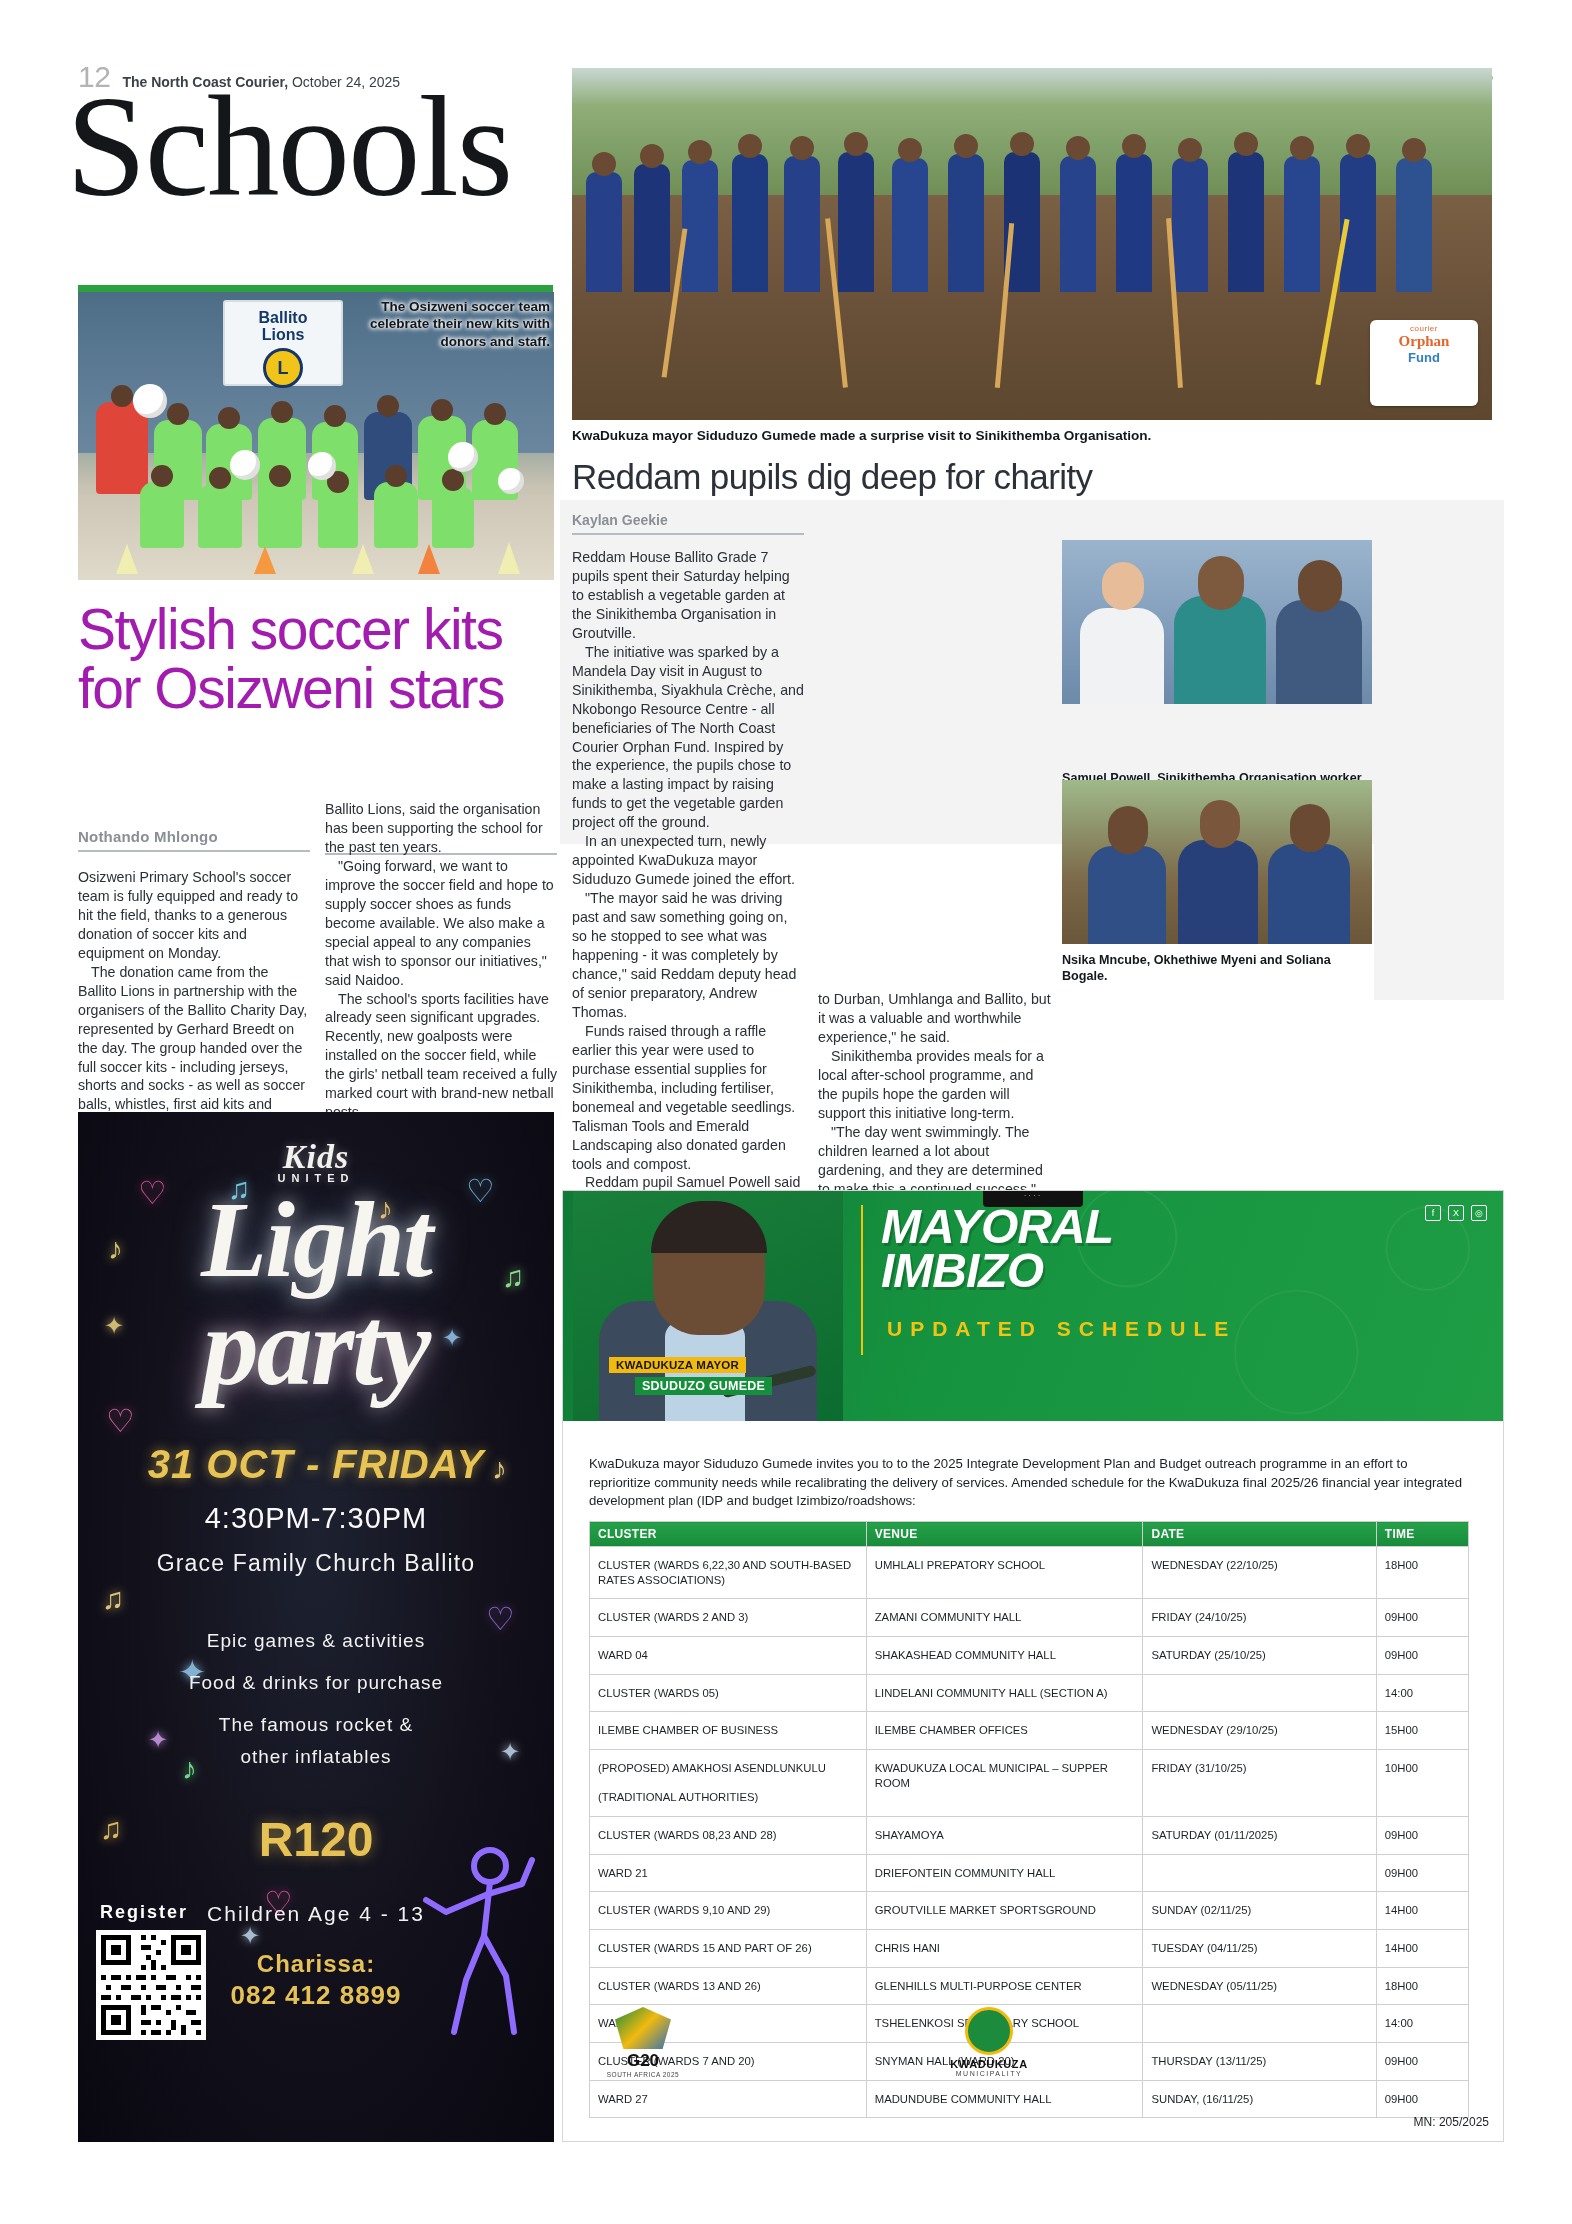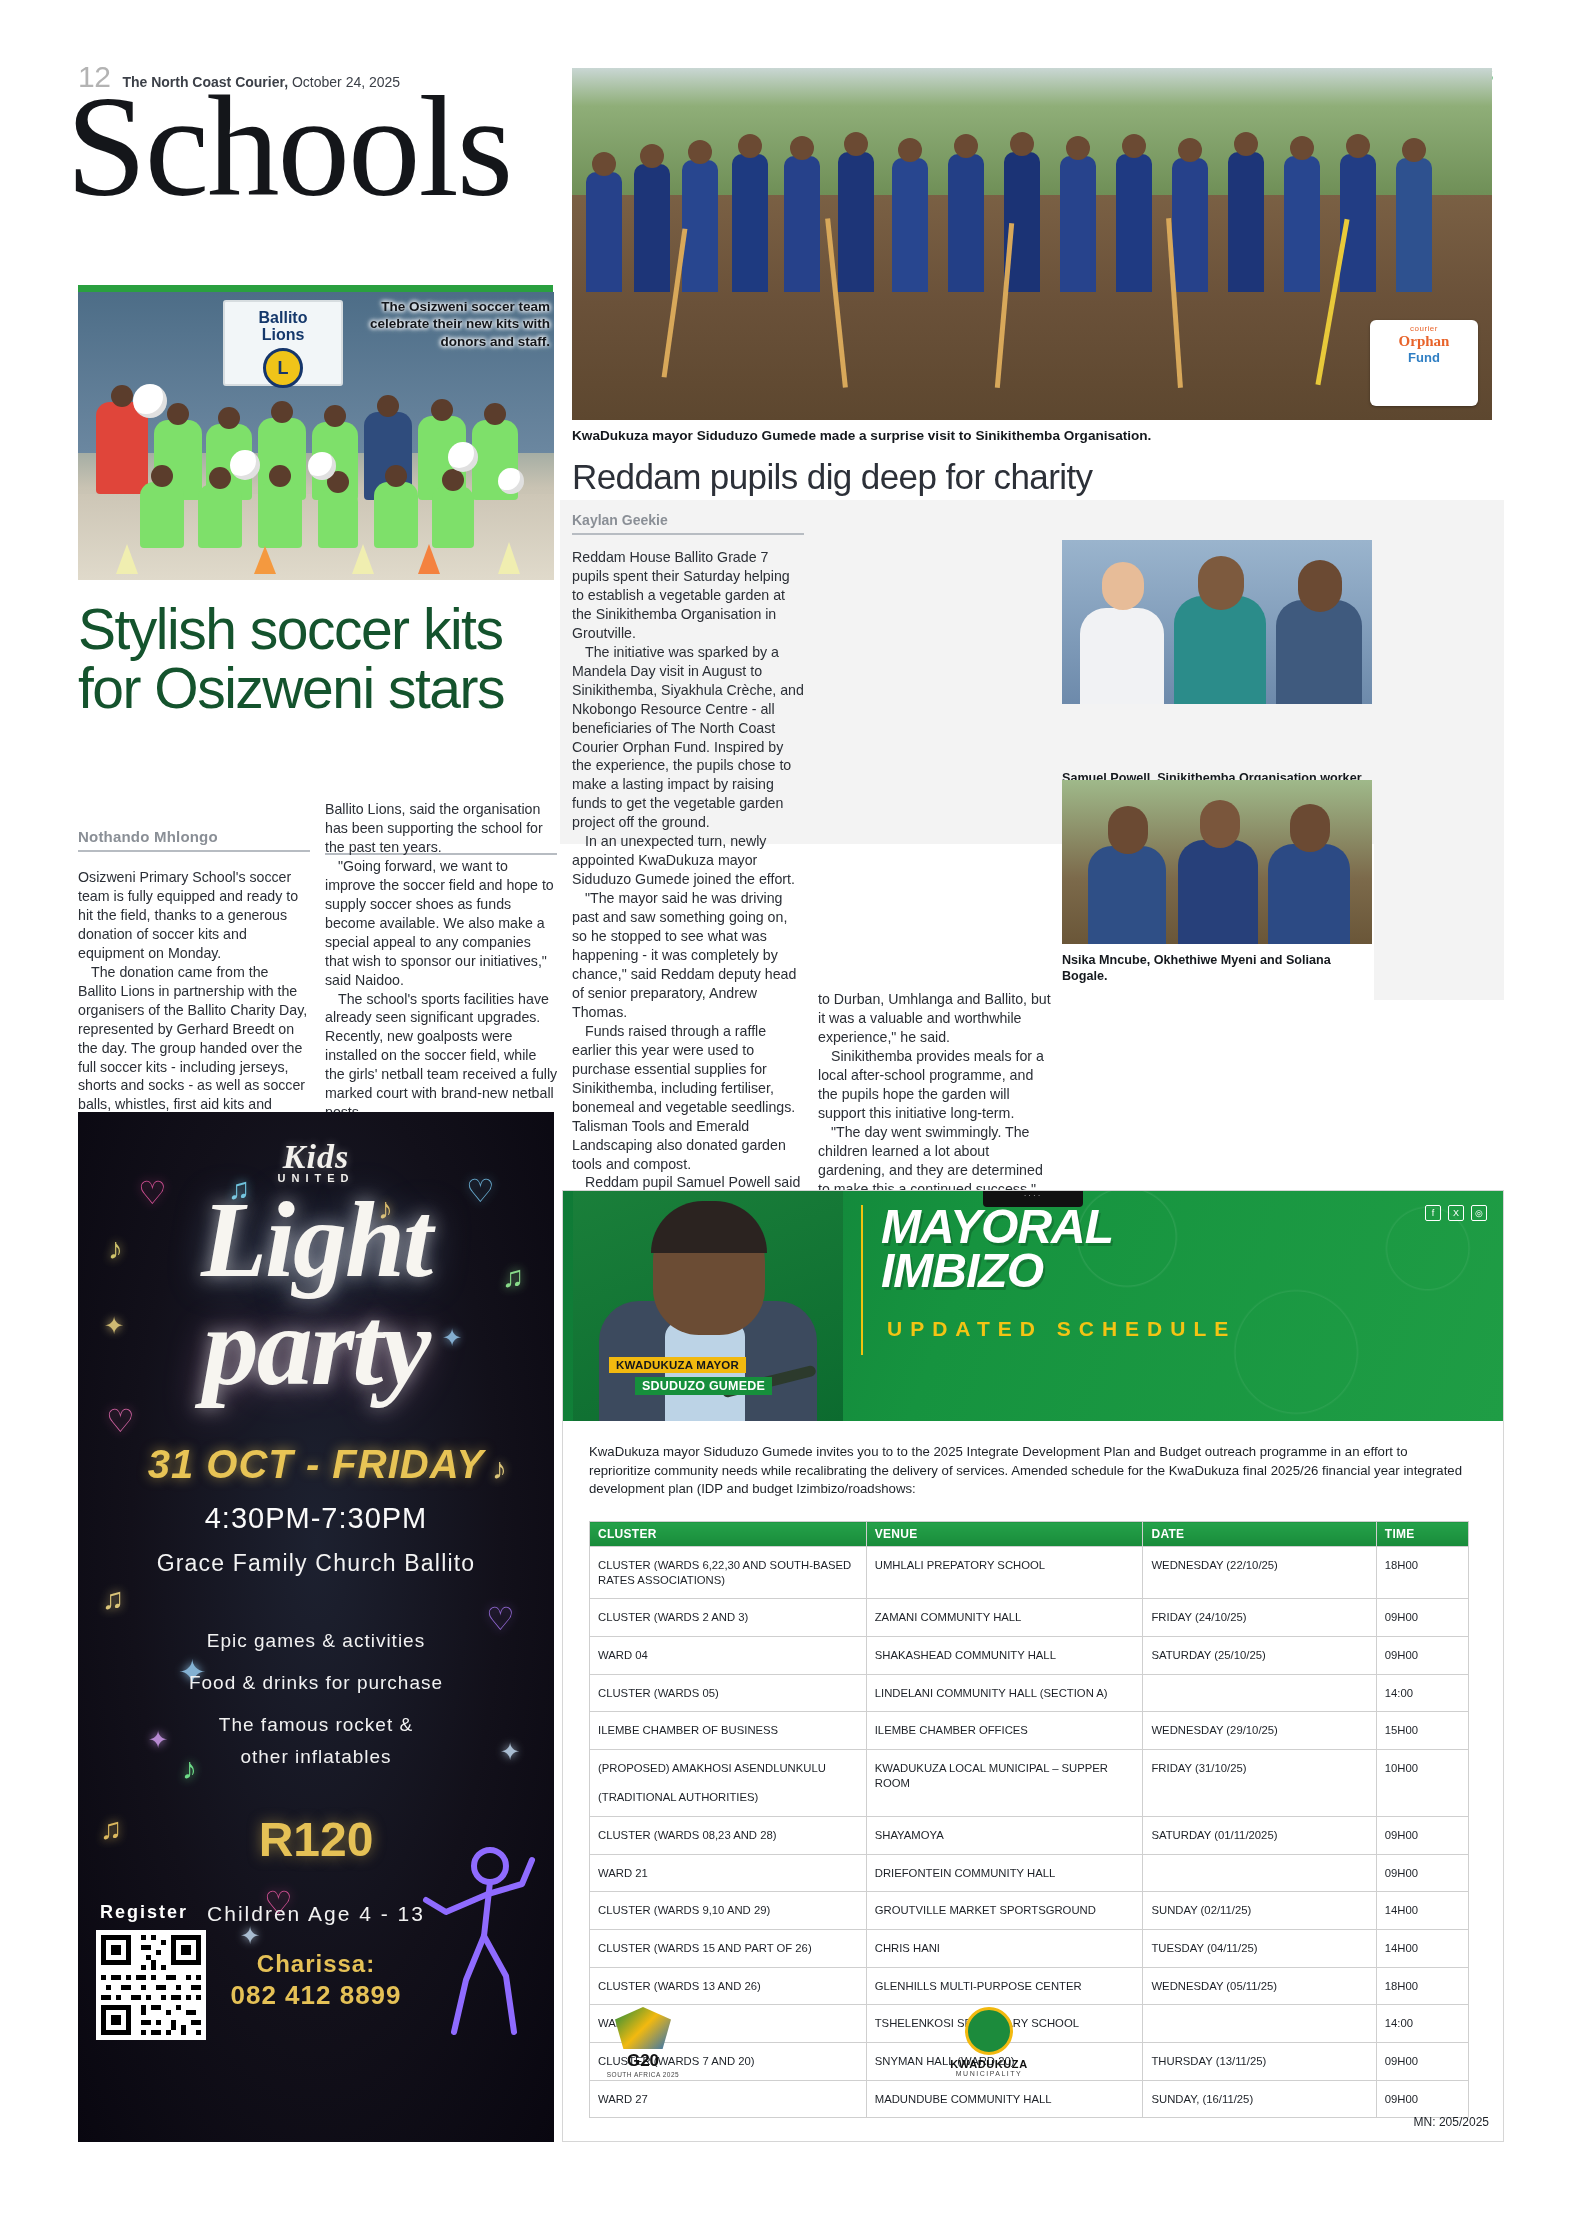--- a/index.html
+++ b/index.html
@@ -67,21 +67,21 @@
   .cap-overlay {
     position:absolute; right:4px; top:6px; width:196px;
     font-size:13.5px; font-weight:bold; line-height:1.28; text-align:right;
     color:#13161b; text-shadow:0 0 4px #fff,0 0 4px #fff,0 0 6px #fff;
   }
 
   
   .head-left {
     position:absolute; left:78px; top:600px; width:500px;
     font-size:57px; line-height:1.03; font-weight:400; letter-spacing:-1.5px;
-    color:#14532d;
+    color:#a21caf;
   }
 
   
   .byline {
     position:absolute; left:78px; top:828px; width:232px;
     font-size:15px; font-weight:bold; color:#8a8f96;
     letter-spacing:0.2px; padding-bottom:5px;
     border-bottom:2px solid #b7bcc2;
   }
   .byline-rule-2 {
@@ -280,21 +280,21 @@
   }
   .ad-socials { position:absolute; right:16px; top:14px; display:flex; gap:7px;
      color:#fff; font-size:11px; align-items:center; }
   .ad-socials span { width:16px; height:16px; border:1px solid #fff; border-radius:2px;
      display:flex; align-items:center; justify-content:center; font-size:9px; }
   .ad-notch { position:absolute; left:50%; transform:translateX(-50%); top:0;
      width:100px; height:16px; background:#111; border-radius:0 0 4px 4px; font-size:8px;
      color:#aaa; text-align:center; letter-spacing:2px; }
 
   .ad-intro {
-    position:absolute; left:26px; top:252px; width:880px;
+    position:absolute; left:26px; top:264px; width:880px;
     font-size:13.2px; line-height:1.42; color:#1d2127;
   }
 
   
   .sched { position:absolute; left:26px; top:330px; width:880px;
      border-collapse:collapse; font-size:11.3px; color:#1d2127; }
   .sched th {
     background:linear-gradient(180deg,#25a24a,#188b3a);
     color:#fff; font-size:12px; font-weight:bold; text-align:left;
     padding:5px 8px; letter-spacing:.3px; border:1px solid #cfcfcf;margin-top:28px;

